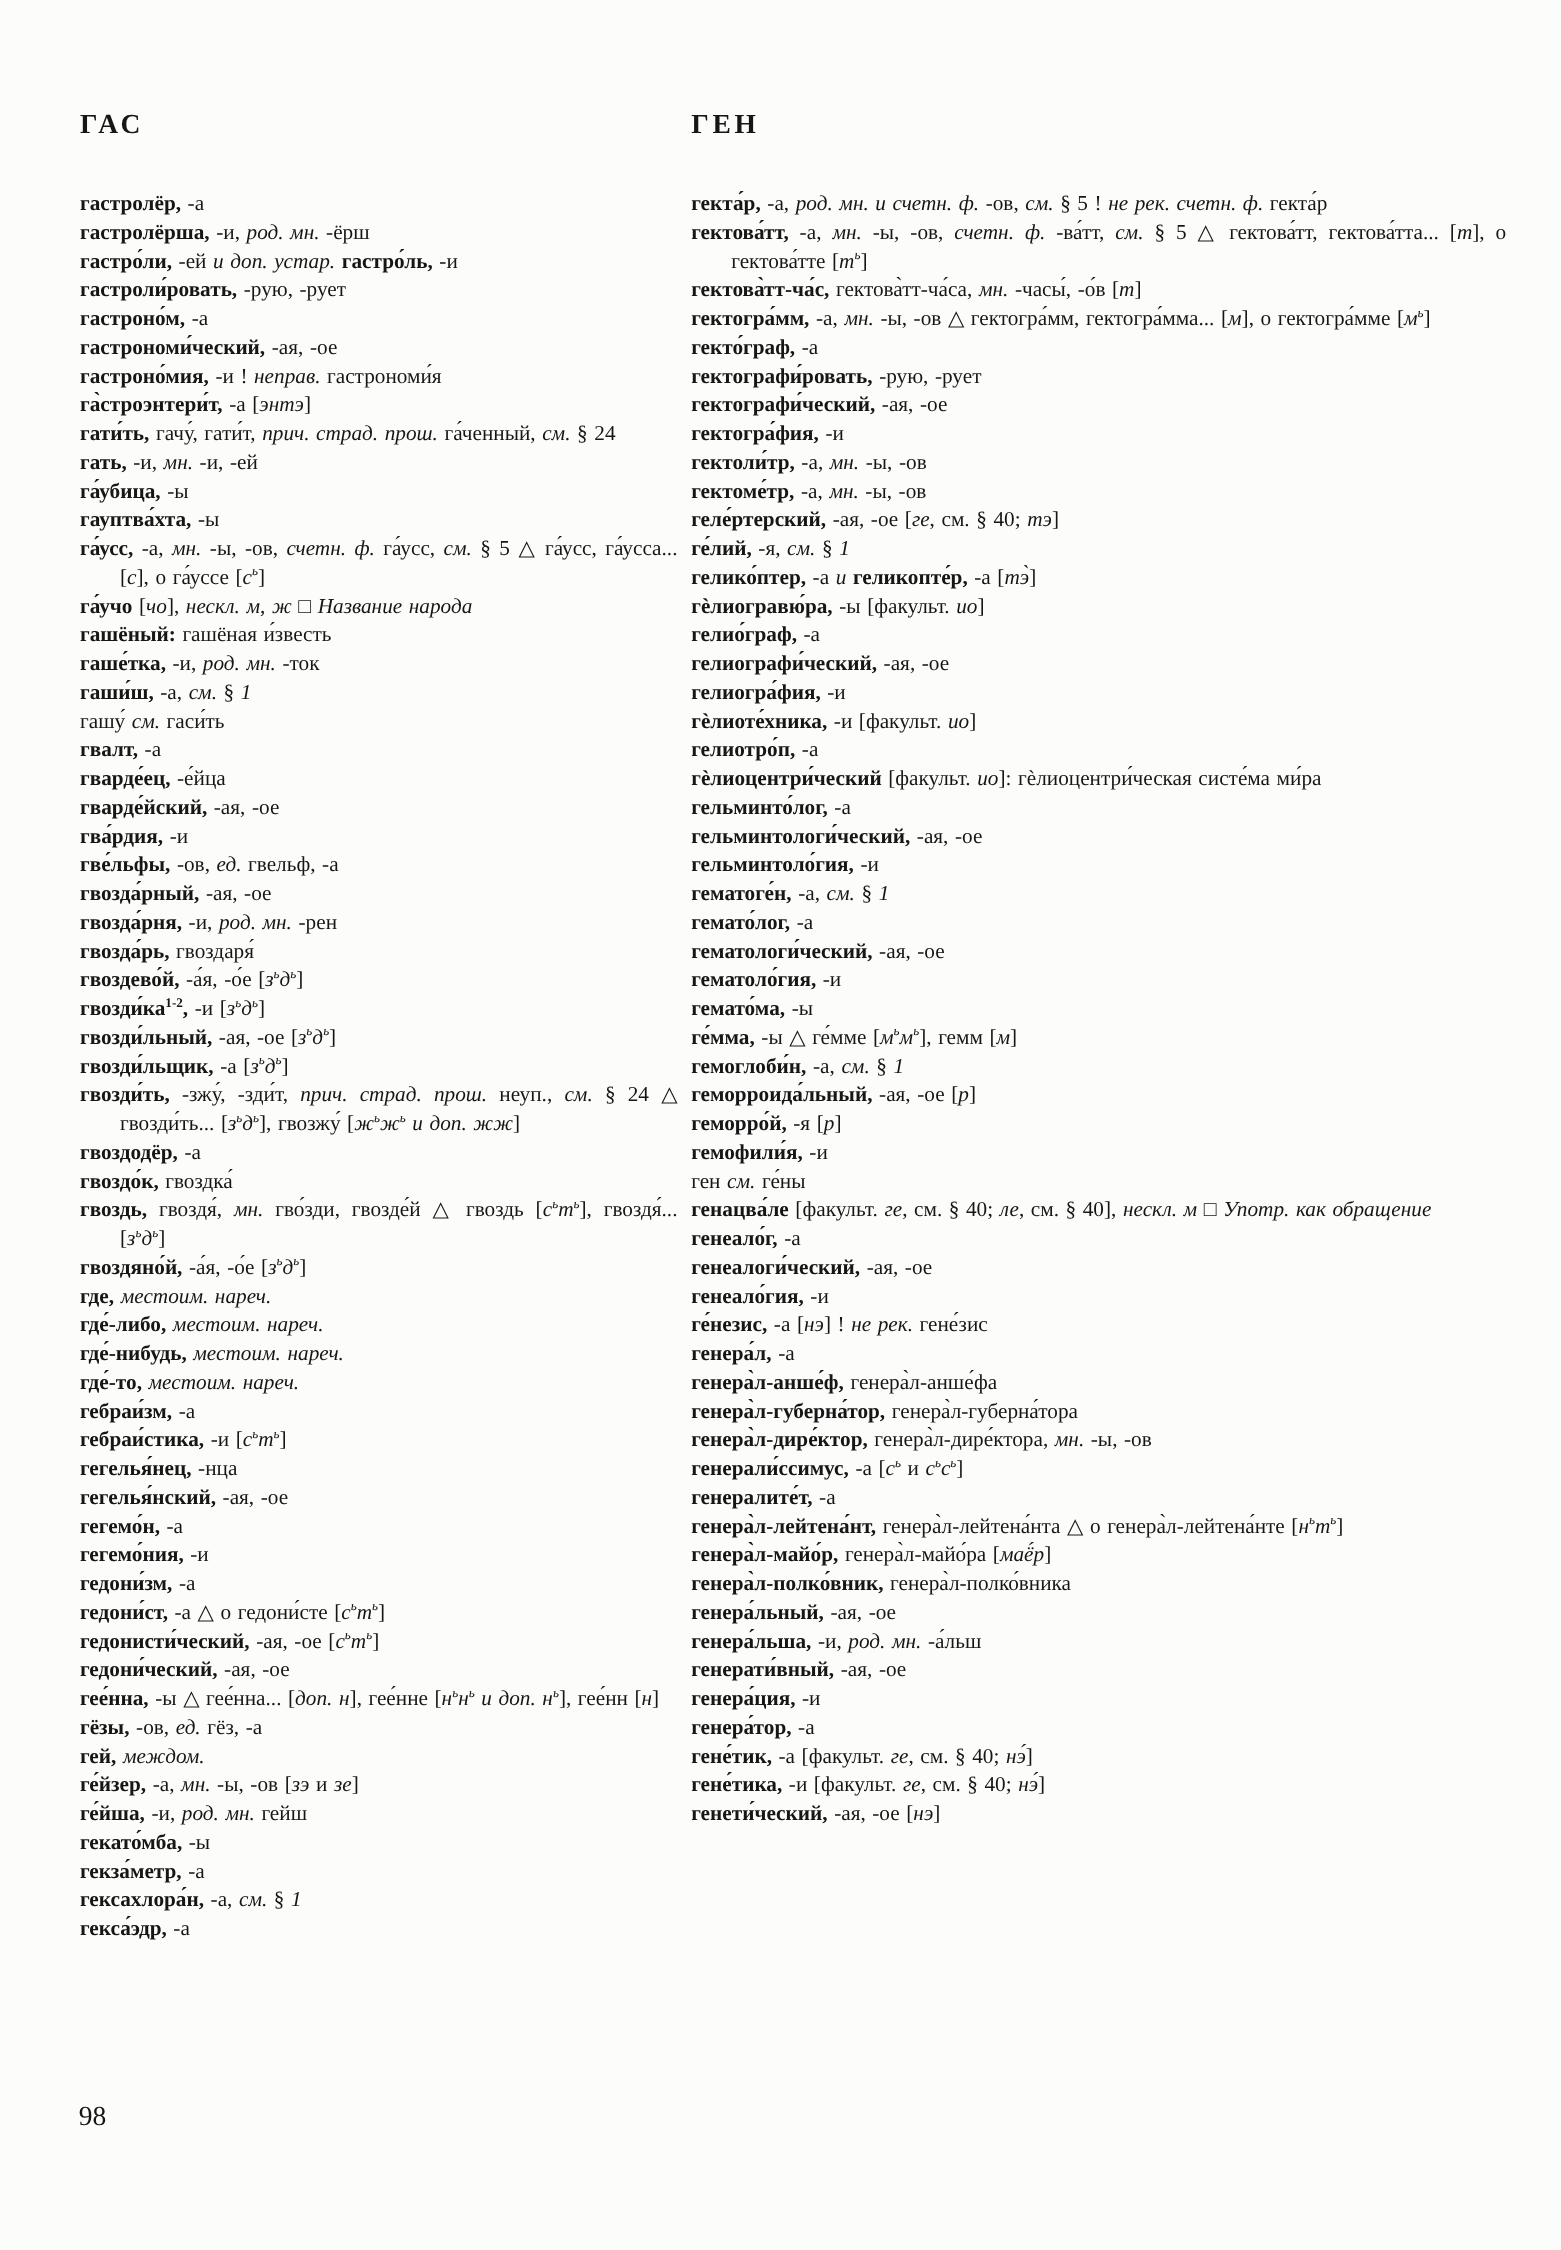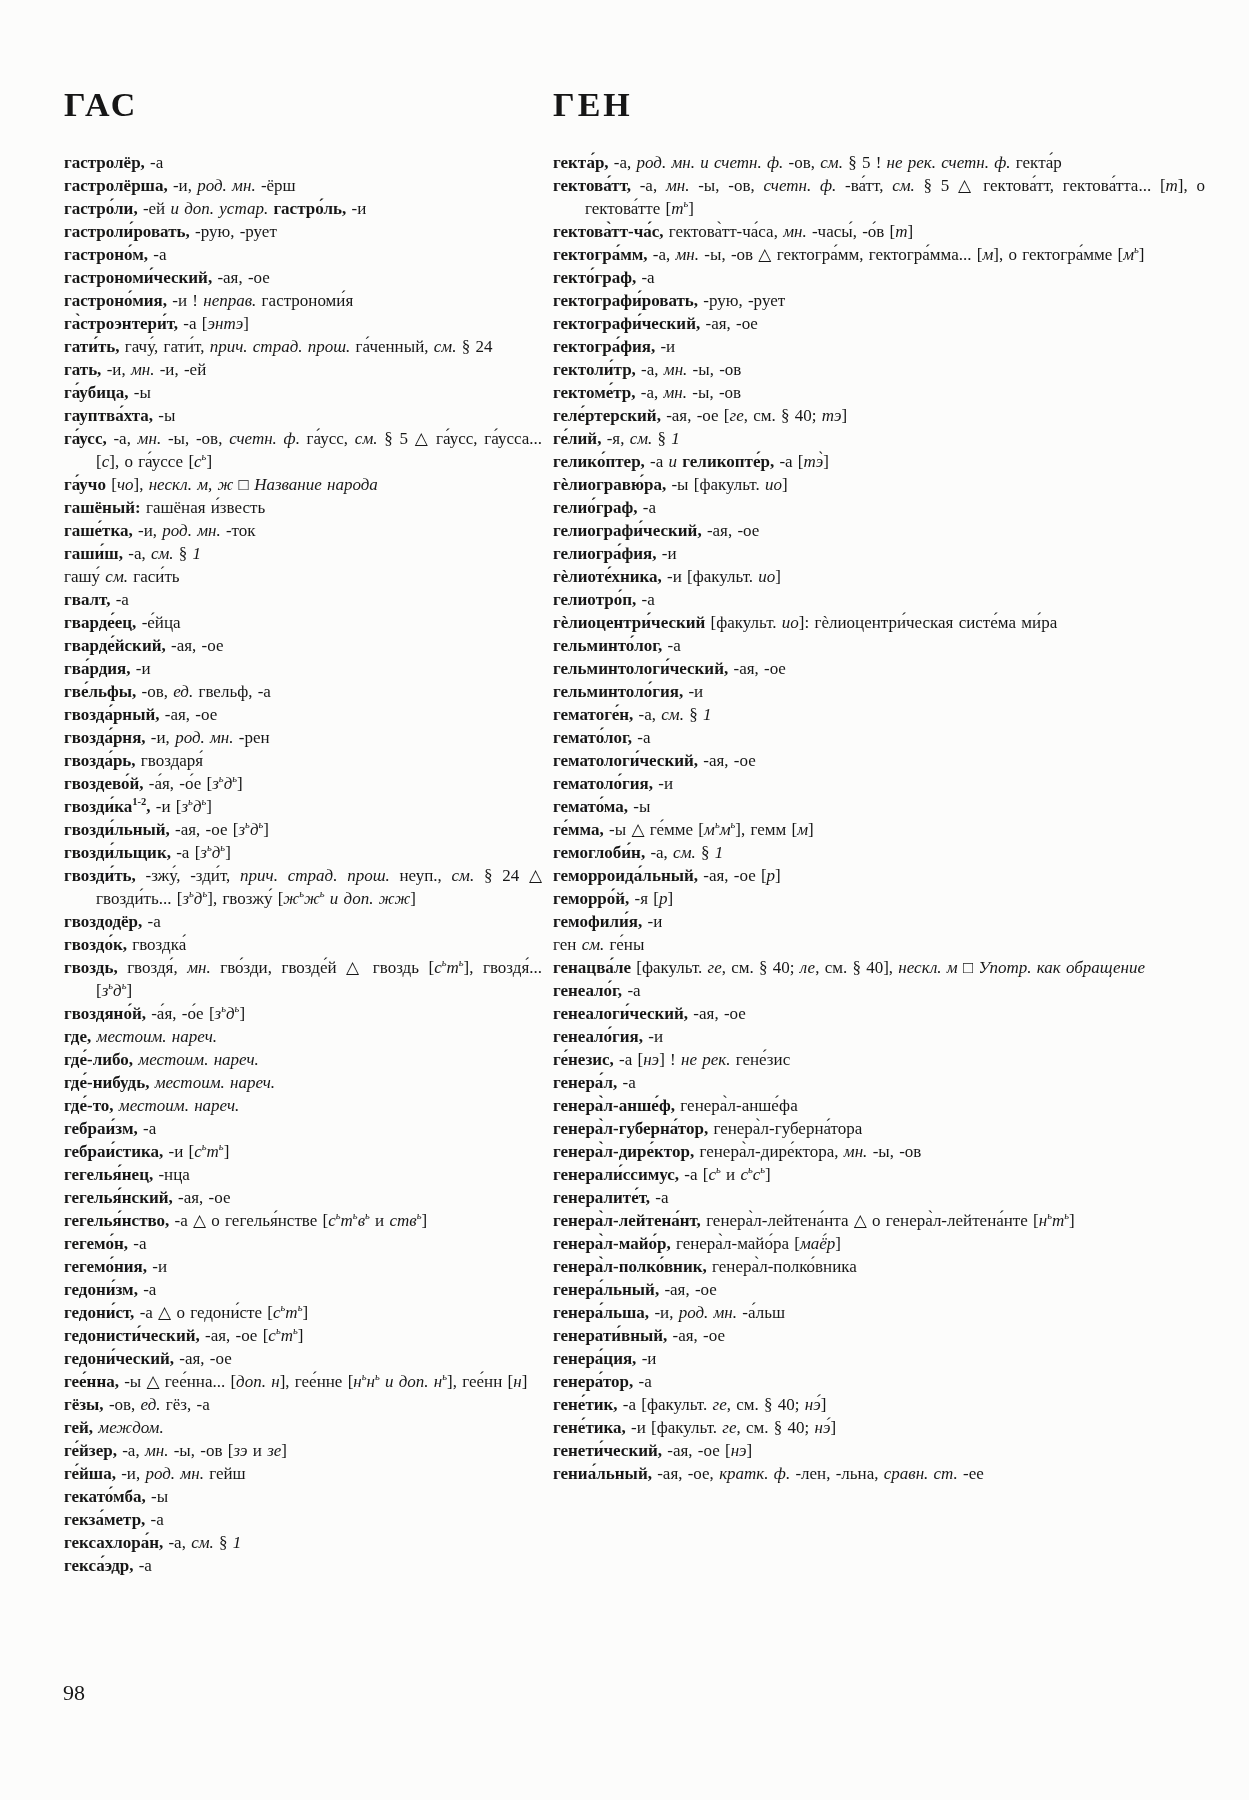--- a/index.html
+++ b/index.html
@@ -7,21 +7,21 @@
     width: 1249px; height: 1800px;
     background: #fcfcfb;
     font-family: "Liberation Serif", "DejaVu Serif", serif;
     color: #161616;
     position: relative;
     overflow: hidden;
   }
   .page { position: absolute; inset: 0; }
   .col-head {
     position: absolute; top: 86px;
-    font-size: 34px; font-weight: bold; letter-spacing: 3px;
+    font-size: 22px; font-weight: bold; letter-spacing: 3px;
   }
   .col-head.left  { left: 64px; }
   .col-head.right { left: 553px; }
   .columns {
     position: absolute; top: 151px; left: 64px;
     display: flex; gap: 11px;
   }
   .col { display: block; }
   .col-left  { width: 478px; }
   .col-right { width: 652px; }
@@ -91,21 +91,20 @@
         <p class="entry"><span class="b">гвоздь,</span><span> гвоздя́, </span><span class="i">мн.</span><span> гво́зди, гвозде́й △ гвоздь [</span><span class="i">с</span><sup class="i">ь</sup><span class="i">т</span><sup class="i">ь</sup><span>], гвоздя́... [</span><span class="i">з</span><sup class="i">ь</sup><span class="i">д</span><sup class="i">ь</sup><span>]</span></p>
         <p class="entry"><span class="b">гвоздяно́й,</span><span> -а́я, -о́е [</span><span class="i">з</span><sup class="i">ь</sup><span class="i">д</span><sup class="i">ь</sup><span>]</span></p>
         <p class="entry"><span class="b">где,</span><span> </span><span class="i">местоим. нареч.</span></p>
         <p class="entry"><span class="b">где́-либо,</span><span> </span><span class="i">местоим. нареч.</span></p>
         <p class="entry"><span class="b">где́-нибудь,</span><span> </span><span class="i">местоим. нареч.</span></p>
         <p class="entry"><span class="b">где́-то,</span><span> </span><span class="i">местоим. нареч.</span></p>
         <p class="entry"><span class="b">гебраи́зм,</span><span> -а</span></p>
         <p class="entry"><span class="b">гебраи́стика,</span><span> -и [</span><span class="i">с</span><sup class="i">ь</sup><span class="i">т</span><sup class="i">ь</sup><span>]</span></p>
         <p class="entry"><span class="b">гегелья́нец,</span><span> -нца</span></p>
         <p class="entry"><span class="b">гегелья́нский,</span><span> -ая, -ое</span></p>
-        <p class="entry"><span class="b">гегелья́нство,</span><span> -а △ о гегелья́нстве [</span><span class="i">с</span><sup class="i">ь</sup><span class="i">т</span><sup class="i">ь</sup><span class="i">в</span><sup class="i">ь</sup><span> и </span><span class="i">ств</span><sup class="i">ь</sup><span>]</span></p>
         <p class="entry"><span class="b">гегемо́н,</span><span> -а</span></p>
         <p class="entry"><span class="b">гегемо́ния,</span><span> -и</span></p>
         <p class="entry"><span class="b">гедони́зм,</span><span> -а</span></p>
         <p class="entry"><span class="b">гедони́ст,</span><span> -а △ о гедони́сте [</span><span class="i">с</span><sup class="i">ь</sup><span class="i">т</span><sup class="i">ь</sup><span>]</span></p>
         <p class="entry"><span class="b">гедонисти́ческий,</span><span> -ая, -ое [</span><span class="i">с</span><sup class="i">ь</sup><span class="i">т</span><sup class="i">ь</sup><span>]</span></p>
         <p class="entry"><span class="b">гедони́ческий,</span><span> -ая, -ое</span></p>
         <p class="entry"><span class="b">гее́нна,</span><span> -ы △ гее́нна... [</span><span class="i">доп. н</span><span>], гее́нне [</span><span class="i">н</span><sup class="i">ь</sup><span class="i">н</span><sup class="i">ь</sup><span class="i"> и доп. н</span><sup class="i">ь</sup><span>], гее́нн [</span><span class="i">н</span><span>]</span></p>
         <p class="entry"><span class="b">гёзы,</span><span> -ов, </span><span class="i">ед.</span><span> гёз, -а</span></p>
         <p class="entry"><span class="b">гей,</span><span> </span><span class="i">междом.</span></p>
         <p class="entry"><span class="b">ге́йзер,</span><span> -а, </span><span class="i">мн.</span><span> -ы, -ов [</span><span class="i">зэ</span><span> и </span><span class="i">зе</span><span>]</span></p>
@@ -165,18 +164,17 @@
         <p class="entry"><span class="b">генера̀л-майо́р,</span><span> генера̀л-майо́ра [</span><span class="i">маё́р</span><span>]</span></p>
         <p class="entry"><span class="b">генера̀л-полко́вник,</span><span> генера̀л-полко́вника</span></p>
         <p class="entry"><span class="b">генера́льный,</span><span> -ая, -ое</span></p>
         <p class="entry"><span class="b">генера́льша,</span><span> -и, </span><span class="i">род. мн.</span><span> -а́льш</span></p>
         <p class="entry"><span class="b">генерати́вный,</span><span> -ая, -ое</span></p>
         <p class="entry"><span class="b">генера́ция,</span><span> -и</span></p>
         <p class="entry"><span class="b">генера́тор,</span><span> -а</span></p>
         <p class="entry"><span class="b">гене́тик,</span><span> -а [факульт. </span><span class="i">ге</span><span>, см. § 40; </span><span class="i">нэ́</span><span>]</span></p>
         <p class="entry"><span class="b">гене́тика,</span><span> -и [факульт. </span><span class="i">ге</span><span>, см. § 40; </span><span class="i">нэ́</span><span>]</span></p>
         <p class="entry"><span class="b">генети́ческий,</span><span> -ая, -ое [</span><span class="i">нэ</span><span>]</span></p>
-        <p class="entry"><span class="b">гениа́льный,</span><span> -ая, -ое, </span><span class="i">кратк. ф.</span><span> -лен, -льна, </span><span class="i">сравн. ст.</span><span> -ее</span></p>
       </div>
   </div>
 
   <div class="page-number">98</div>
 </div>
 
 </body></html>

